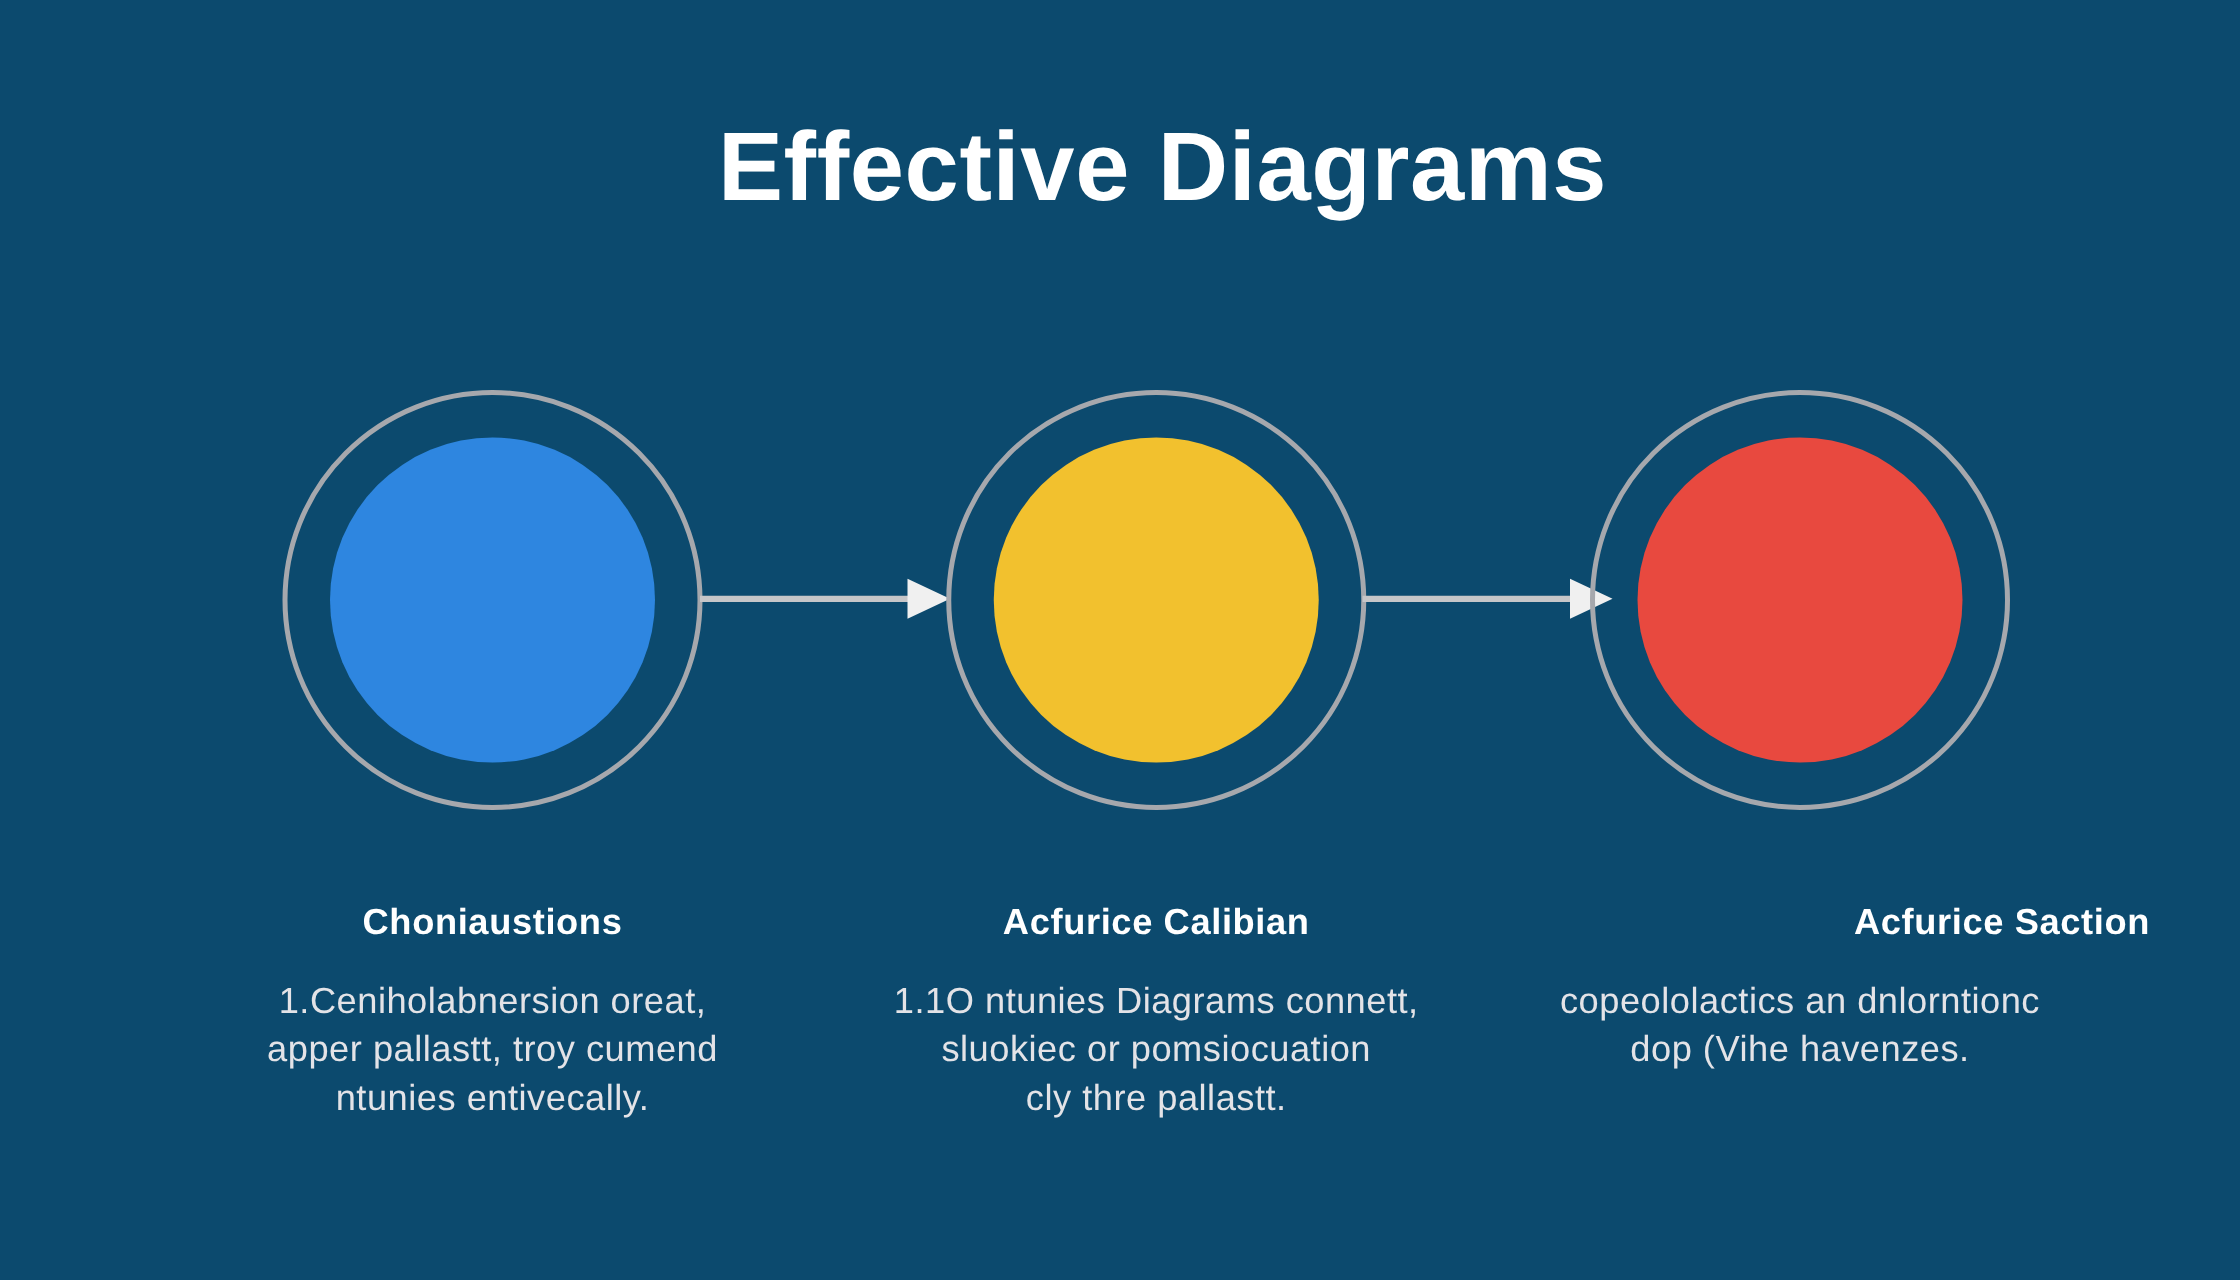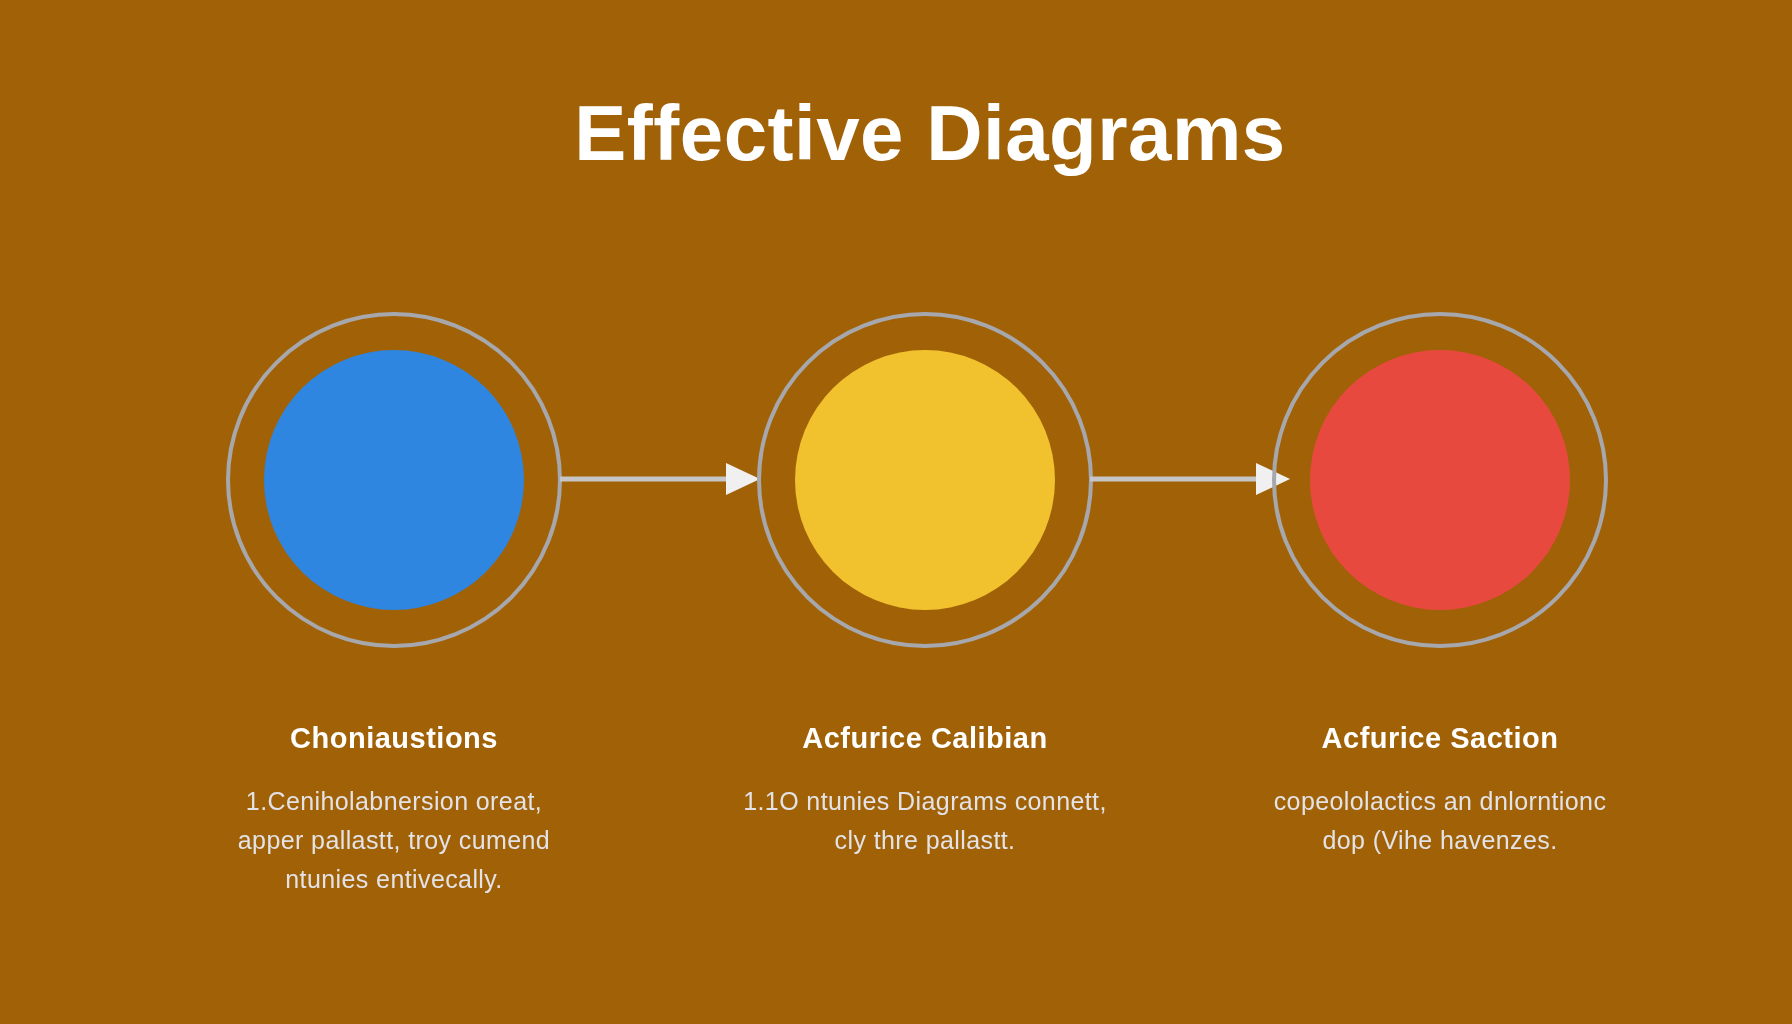--- a/index.html
+++ b/index.html
@@ -1,20 +1,20 @@
 <!DOCTYPE html>
 <html><head>
 <meta charset="utf-8">
 <style>
   html, body { margin: 0; padding: 0; background: #0c0d12; }
   .stage {
     position: relative;
     width: 1792px;
     height: 1024px;
-    background: #a16207;
+    background: #0c4a6e;
     overflow: hidden;
     font-family: "Liberation Sans", sans-serif;
   }
   .title {
     position: absolute;
     top: 88px;
     left: 930px;
     transform: translateX(-50%);
     font-size: 78px;
     font-weight: bold;
@@ -60,27 +60,27 @@
     width: 560px;
     text-align: center;
     font-size: 29px;
     font-weight: bold;
     color: #ffffff;
     letter-spacing: 0.5px;
     white-space: nowrap;
   }
   .head-1 { left: 114px; }
   .head-2 { left: 645px; }
-  .head-3 { left: 1160px; }
+  .head-3 { left: 1160px; text-align: right; }
   .node-text {
     position: absolute;
     top: 782px;
     width: 560px;
     text-align: center;
-    font-size: 25px;
+    font-size: 29px;
     line-height: 39px;
     color: #e3e3e7;
     letter-spacing: 0.4px;
   }
   .text-1 { left: 114px; }
   .text-2 { left: 645px; }
   .text-3 { left: 1160px; }
 </style>
 </head>
 <body>
@@ -113,20 +113,21 @@
   <div class="node-heading head-3">Acfurice Saction</div>
 
   <div class="node-text text-1">
     <div>1.Ceniholabnersion oreat,</div>
     <div>apper pallastt, troy cumend</div>
     <div>ntunies entivecally.</div>
   </div>
 
   <div class="node-text text-2">
     <div>1.1O ntunies Diagrams connett,</div>
+    <div>sluokiec or pomsiocuation</div>
     <div>cly thre pallastt.</div>
   </div>
 
   <div class="node-text text-3">
     <div>copeololactics an dnlorntionc</div>
     <div>dop (Vihe havenzes.</div>
   </div>
 
 </div>
 

